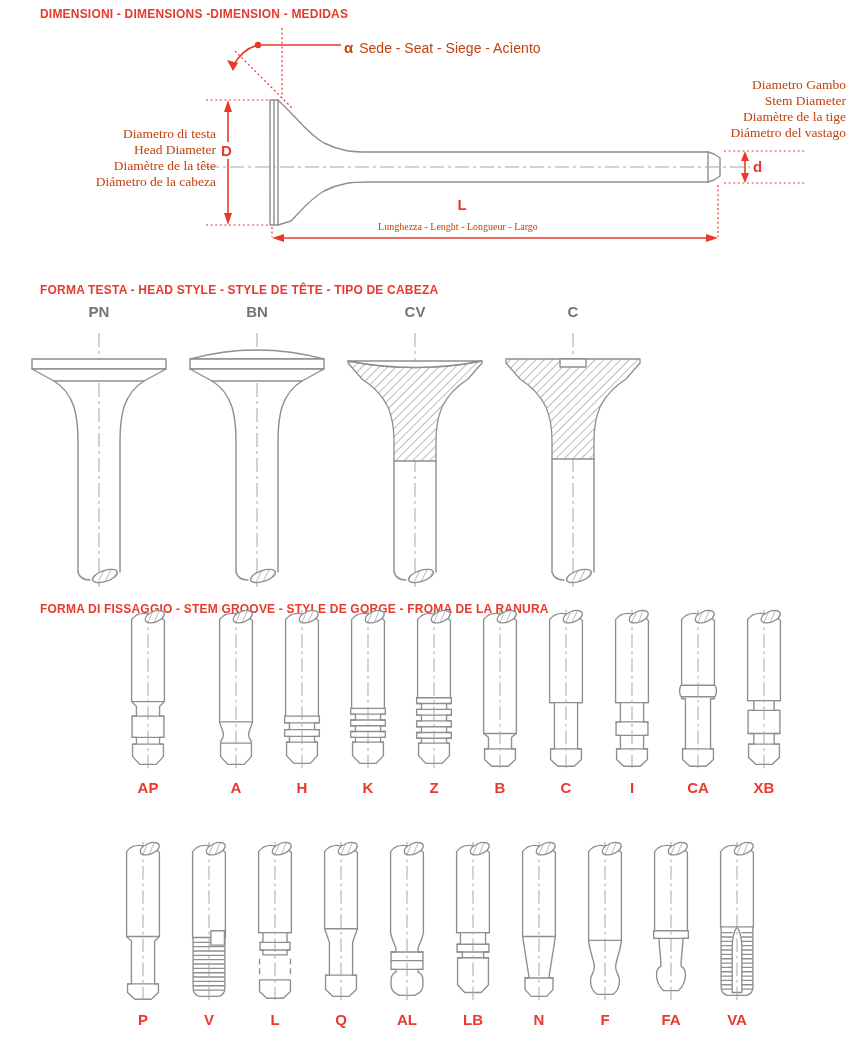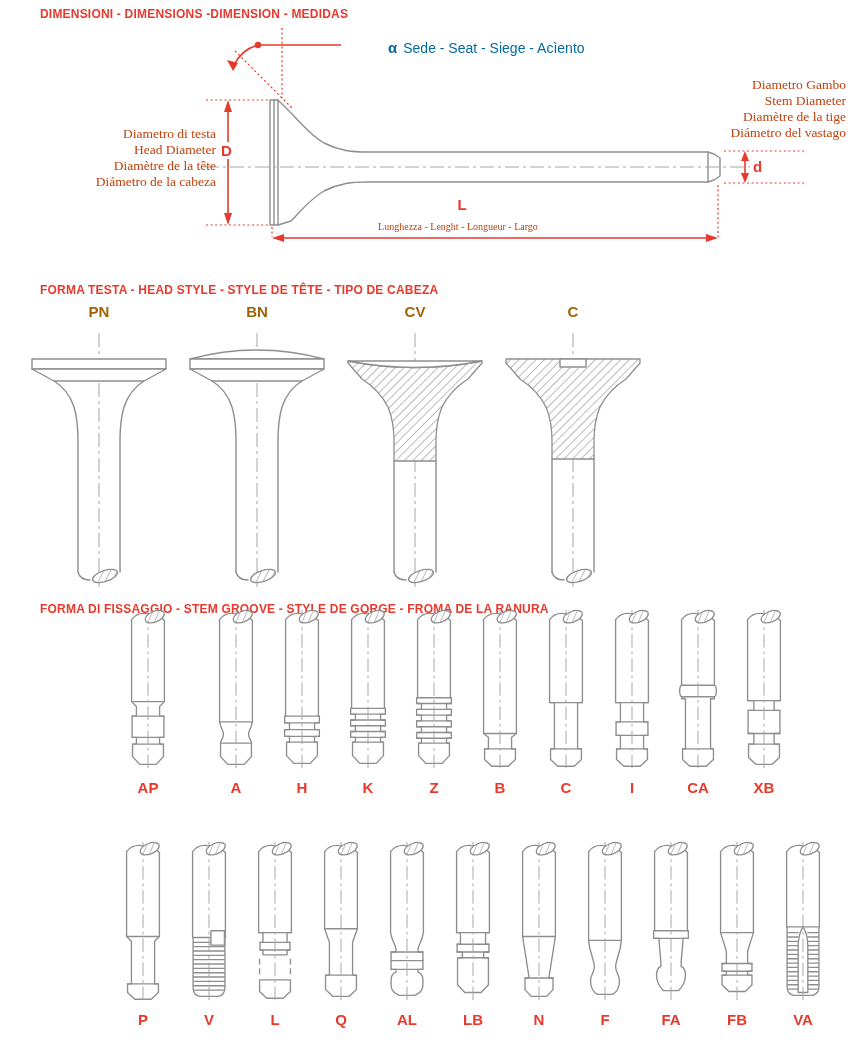--- a/index.html
+++ b/index.html
@@ -2,37 +2,37 @@
 <html><head>
 <meta charset="utf-8">
 <style>
   html,body{margin:0;padding:0;background:#fff;}
   body{width:860px;height:1051px;position:relative;overflow:hidden;
        font-family:"Liberation Sans",sans-serif;-webkit-font-smoothing:antialiased;}
   .abs{position:absolute;}
   .sec-title{position:absolute;margin:0;font-size:12px;font-weight:700;color:#e8392d;letter-spacing:.2px;white-space:nowrap;}
   .red-note{color:#c2410c;font-size:13.5px;line-height:16px;font-family:Liberation Serif, serif;}
   .dim-letter{position:absolute;color:#e8392d;font-weight:700;font-size:15px;background:#fff;padding:0 2px;}
-  .seat-line{position:absolute;color:#0369a1;font-size:14px;white-space:nowrap;margin-left:44px;}
+  .seat-line{position:absolute;color:#c2410c;font-size:14px;white-space:nowrap;}
   .seat-line .alpha{font-weight:700;margin-right:6px;font-size:15px;}
   .center{text-align:center;}
   .right{text-align:right;}
   
   .g{stroke:#8e8e8e;stroke-width:1.4;fill:none;stroke-linejoin:round;stroke-linecap:round;}
   .gw{stroke:#8e8e8e;stroke-width:1.4;fill:#fff;stroke-linejoin:round;}
   .gh{stroke:#8e8e8e;stroke-width:1.3;fill:url(#hatch);stroke-linejoin:round;}
   .gd{stroke:#8e8e8e;stroke-width:1.4;fill:none;stroke-dasharray:6 4;}
   .cl{stroke:#a5a5a5;stroke-width:1;fill:none;stroke-dasharray:14 4 3 4;}
   .rr{stroke:#e8392d;stroke-width:1.6;fill:none;}
   .rdot{stroke:#e8392d;stroke-width:1.2;fill:none;stroke-dasharray:2 2.6;}
   .rf{fill:#e8392d;stroke:none;}
   
   .head-row{position:absolute;top:303px;left:20px;display:flex;}
   .head-col{width:158px;display:flex;flex-direction:column;align-items:center;}
-  .head-label{height:22px;font-weight:700;font-size:15px;color:#a16207;margin-bottom:4px;}
+  .head-label{height:22px;font-weight:700;font-size:15px;color:#737373;margin-bottom:4px;}
   
   .stem-row{position:absolute;display:flex;}
   .stem-col{width:66px;display:flex;flex-direction:column;align-items:center;}
   .stem-col svg{width:66px;height:166px;}
   .stem-label{margin-top:5px;font-weight:700;font-size:15px;color:#e8392d;}
   #stem-row-1{top:608px;left:115px;}
   #stem-row-1 .stem-col:first-child{margin-right:22px;}
   #stem-row-2{top:840px;left:110px;}
 </style>
 </head>
@@ -349,29 +349,20 @@
   <div class="stem-col">
     <svg viewBox="0 0 66 172">
       <path class="gw" d="M16,12 Q22,4 33,6 Q42,5 50,13 V94 H51 V102 H45.5 C45,111 44,119 43.5,127 V131 Q48,133 48,140 C48,148 44,153 41,156 H25 C22,153 18,148 18,140 Q18,133 22.5,131 V127 C22,119 21,111 20.5,102 H15 V94 H16 Z"></path>
       <path class="g" d="M16,94 H50 M15,102 H51"></path>
       <path class="cl" d="M33,2 V168"></path>
       <ellipse class="gh" cx="40" cy="9" rx="10.5" ry="5.5" transform="rotate(-22 40 9)"></ellipse>
     </svg>
     <div class="stem-label">FA</div>
   </div>
 
-  <div class="stem-col">
-    <svg viewBox="0 0 66 172">
-      <path class="gw" d="M16,12 Q22,4 33,6 Q42,5 50,13 V96 C48,104 45,110 44,116 V128 H48.5 V136 H44 V140 H48.5 V150 L41.5,157 H24.5 L17.5,150 V140 H22 V136 H17.5 V128 H22 V116 C21,110 18,104 16,96 Z"></path>
-      <path class="g" d="M16,96 H50 M17.5,128 H48.5 M17.5,136 H48.5 M17.5,140 H48.5"></path>
-      <path class="cl" d="M33,2 V168"></path>
-      <ellipse class="gh" cx="40" cy="9" rx="10.5" ry="5.5" transform="rotate(-22 40 9)"></ellipse>
-    </svg>
-    <div class="stem-label">FB</div>
-  </div>
 
   <div class="stem-col">
     <svg viewBox="0 0 66 172">
       <path class="gw" d="M16,12 Q22,4 33,6 Q42,5 50,13 V90 H49.5 V152 Q49.5,159 43,161 H23 Q16.5,159 16.5,152 V90 H16 Z"></path>
       <path class="g" d="M16,90 H50 M17,96 H28 M17,100.5 H28 M17,105 H28 M17,109.5 H28 M17,114 H28 M17,118.5 H28 M17,123 H28 M17,127.5 H28 M17,132 H28 M17,136.5 H28 M17,141 H28 M17,145.5 H28 M17,150 H28 M17.5,154.5 H28 M38,96 H49 M38,100.5 H49 M38,105 H49 M38,109.5 H49 M38,114 H49 M38,118.5 H49 M38,123 H49 M38,127.5 H49 M38,132 H49 M38,136.5 H49 M38,141 H49 M38,145.5 H49 M38,150 H49 M38,154.5 H48.5"></path>
       <path class="gw" d="M33,90 C29,96 28,103 28,111 V158 H38 V111 C38,103 37,96 33,90 Z"></path>
       <path class="cl" d="M33,2 V168"></path>
       <ellipse class="gh" cx="40" cy="9" rx="10.5" ry="5.5" transform="rotate(-22 40 9)"></ellipse>
     </svg>
     <div class="stem-label">VA</div>

